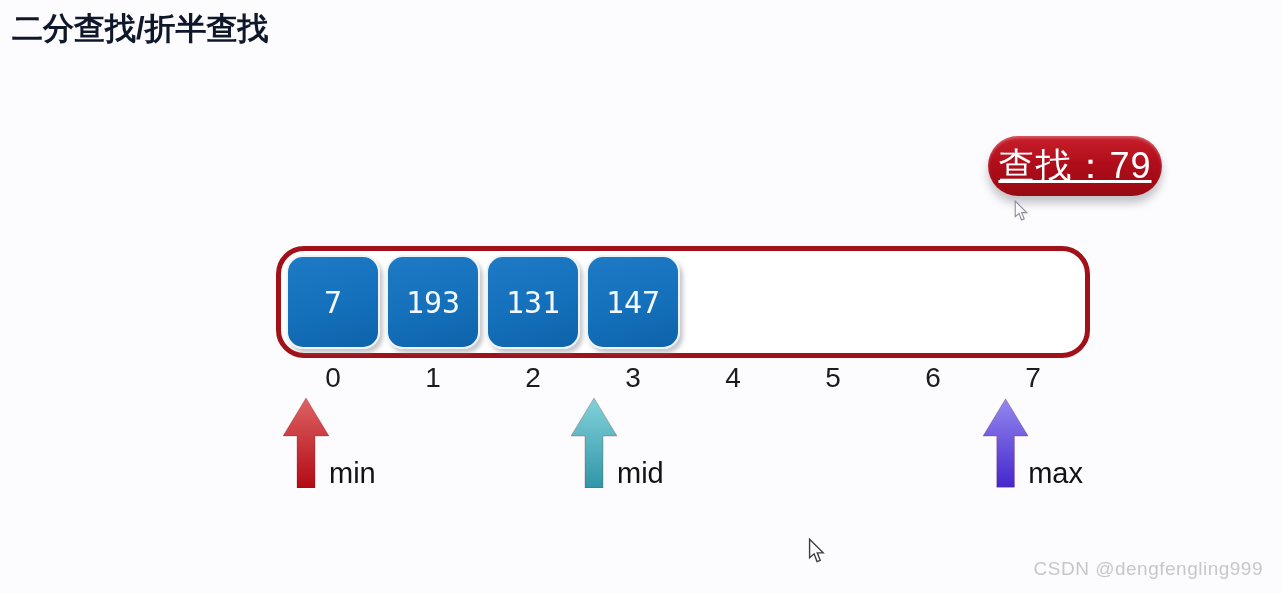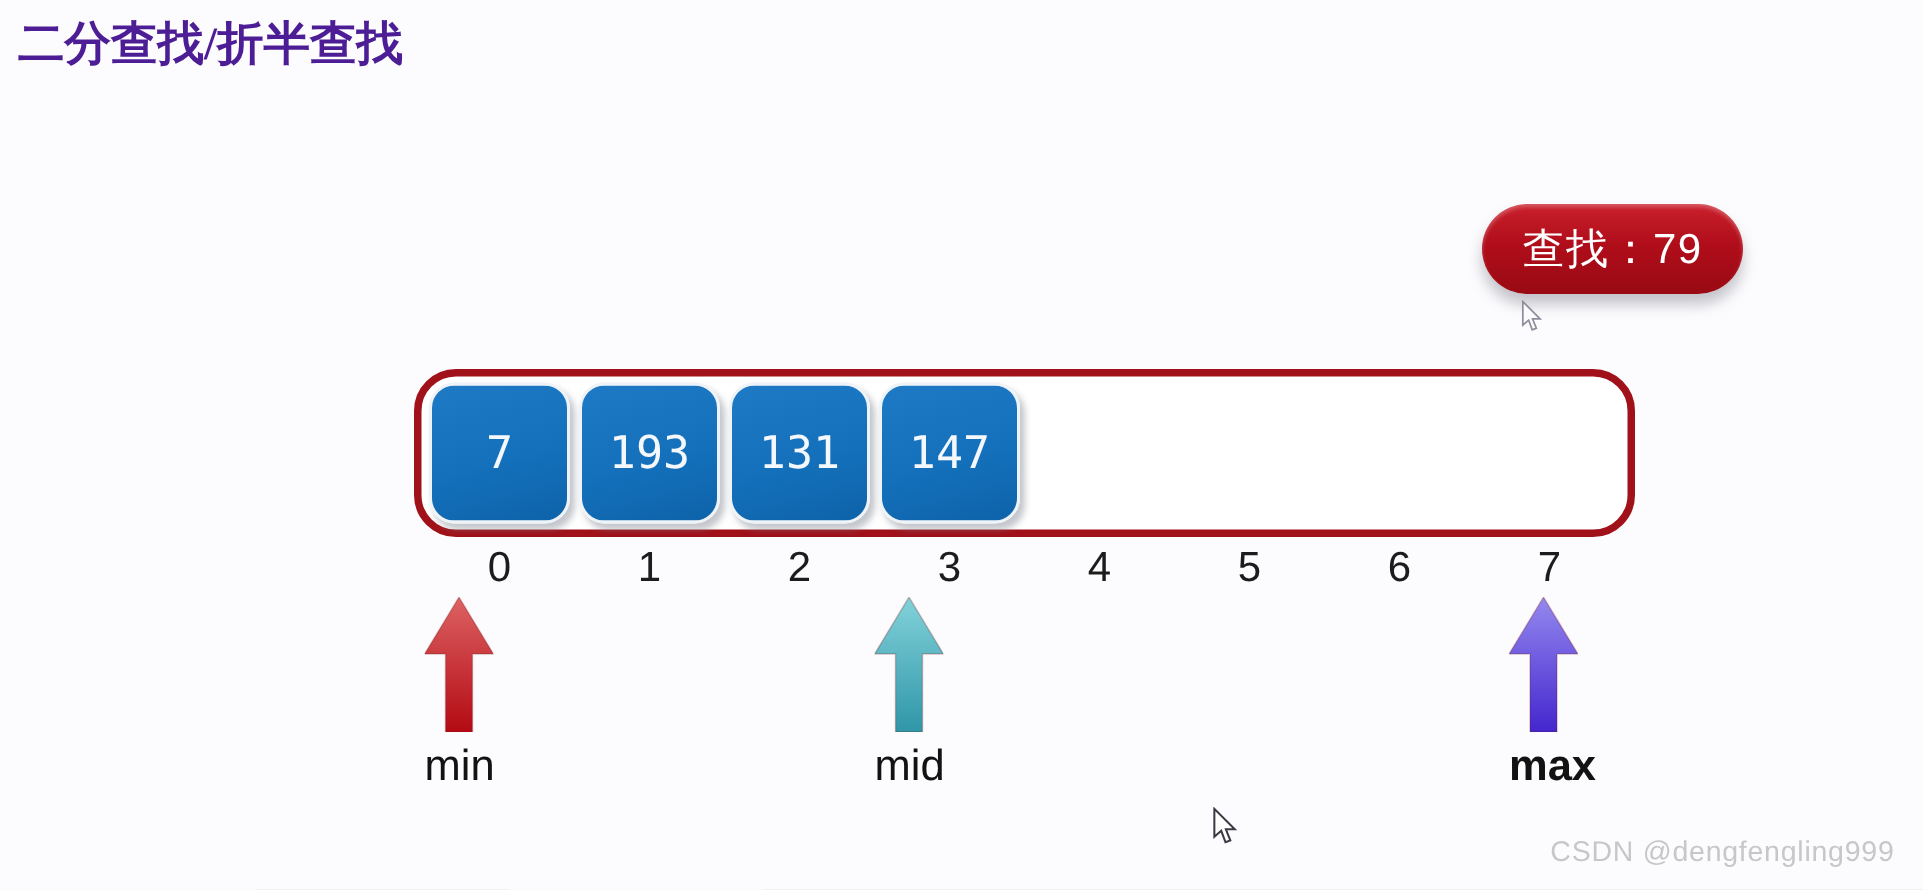--- a/index.html
+++ b/index.html
@@ -11,41 +11,41 @@
     overflow: hidden;
     font-family: "Liberation Sans", sans-serif;
   }
 
   .title {
     position: absolute;
     left: 12px;
     top: 8px;
     font-size: 31px;
     font-weight: 700;
-    color: #4c1d95;
+    color: #0f172a;
     white-space: nowrap;
-    font-family: Liberation Serif, serif;
   }
 
   .badge {
     position: absolute;
     left: 988px;
     top: 136px;
     width: 174px;
     height: 60px;
     box-sizing: border-box;
     border-radius: 32px;
     background: linear-gradient(180deg, #c9202c 0%, #b00d1a 45%, #990a13 100%);
     box-shadow: 0 7px 9px rgba(125,125,138,0.45), inset 0 2px 3px rgba(255,255,255,0.28);
     color: #ffffff;
     display: flex;
     align-items: center;
     justify-content: center;
-    font-size: 28px;
+    font-size: 36px;
     letter-spacing: 1px;
+    text-decoration: underline;
   }
 
   .array-box {
     position: absolute;
     left: 276px;
     top: 246px;
     width: 814px;
     height: 112px;
     box-sizing: border-box;
     border: 5px solid #a01119;
@@ -91,22 +91,22 @@
     text-align: center;
     font-size: 28px;
     color: #1c1c1c;
   }
 
   .pointer {
     position: absolute;
     top: 398px;
     width: 100px;
     display: flex;
-    flex-direction: column;
-    align-items: flex-start;
+    flex-direction: row;
+    align-items: flex-end;
   }
   .pointer svg.arrow { width: 46px; height: 90px; display: block; }
   .pointer-label {
     margin-top: 9px;
     font-size: 29px;
     color: #121212;
     line-height: 1;
   }
 
   .cursor-main  { position: absolute; left: 808px; top: 538px; }
@@ -165,33 +165,33 @@
           <defs>
             <linearGradient id="ptr-grad-0" x1="0" y1="0" x2="0" y2="1">
               <stop offset="0" stop-color="#dd6364"></stop>
               <stop offset="1" stop-color="#b30a13"></stop>
             </linearGradient>
           </defs>
           <polygon points="23,0 46,38 32,38 32,90 14,90 14,38 0,38" fill="url(#ptr-grad-0)" stroke="rgba(120,20,20,0.25)" stroke-width="1"></polygon>
         </svg>
         <div class="pointer-label">min</div>
       </div>
-      <div class="pointer" style="left: 583px;">
+      <div class="pointer" style="left: 571px;">
         <svg class="arrow" viewBox="0 0 46 90">
           <defs>
             <linearGradient id="ptr-grad-1" x1="0" y1="0" x2="0" y2="1">
               <stop offset="0" stop-color="#83d2da"></stop>
               <stop offset="1" stop-color="#2f96a8"></stop>
             </linearGradient>
           </defs>
           <polygon points="23,0 46,38 32,38 32,90 14,90 14,38 0,38" fill="url(#ptr-grad-1)" stroke="rgba(120,20,20,0.25)" stroke-width="1"></polygon>
         </svg>
         <div class="pointer-label">mid</div>
       </div>
-      <div class="pointer" style="left: 1006px; font-weight: bold;">
+      <div class="pointer" style="left: 983px;">
         <svg class="arrow" viewBox="0 0 46 90">
           <defs>
             <linearGradient id="ptr-grad-2" x1="0" y1="0" x2="0" y2="1">
               <stop offset="0" stop-color="#9489ee"></stop>
               <stop offset="1" stop-color="#4426ce"></stop>
             </linearGradient>
           </defs>
           <polygon points="23,0 46,38 32,38 32,90 14,90 14,38 0,38" fill="url(#ptr-grad-2)" stroke="rgba(120,20,20,0.25)" stroke-width="1"></polygon>
         </svg>
         <div class="pointer-label">max</div>

